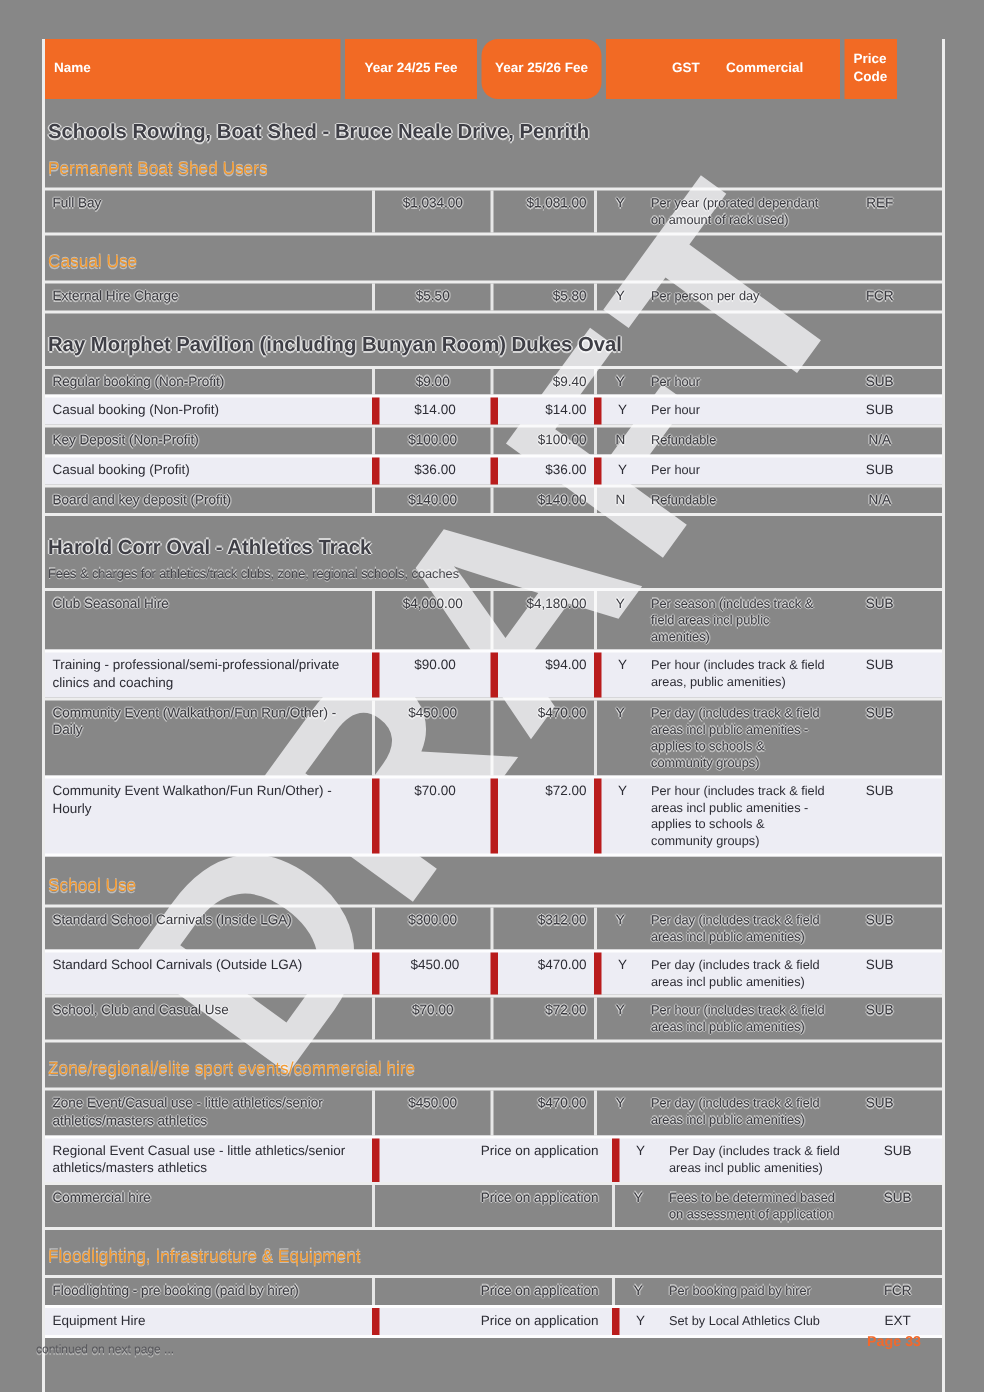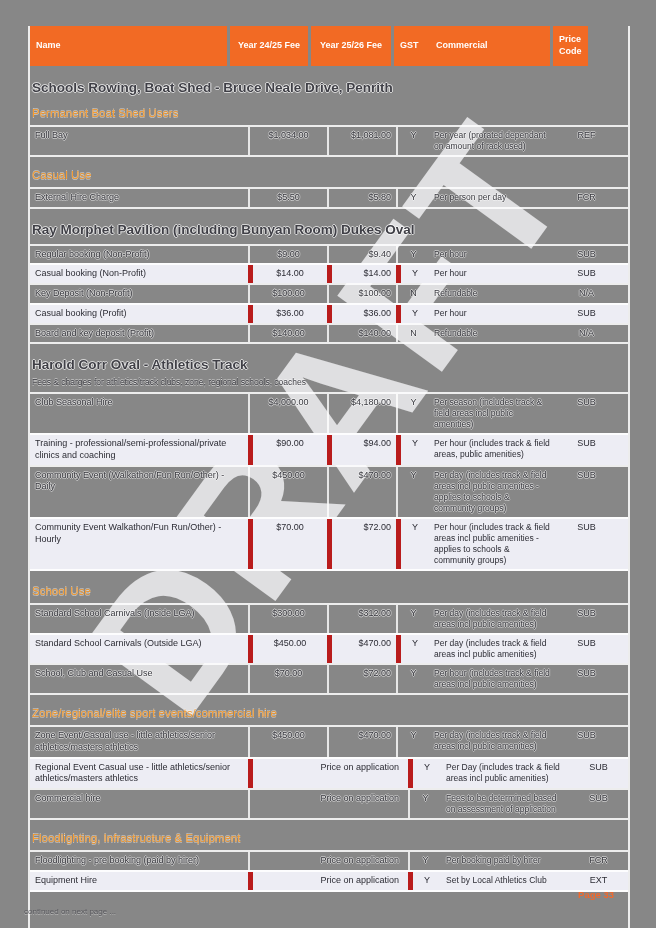--- a/index.html
+++ b/index.html
@@ -32,24 +32,24 @@
     border-right:2px solid var(--white-line);
     padding:0 0 0 0;
   }
   
   .thead{display:flex;margin-bottom:14px;}
   .thead .hcell{
     background:var(--header-orange);color:#fff;font-size:9px;font-weight:bold;
     padding:6px 6px;min-height:40px;line-height:1.3;
   }
   .h-name{width:197px;margin-right:3px;display:flex;align-items:center;}
-  .h-fee1{width:78px;margin-right:3px;text-align:center;display:flex;align-items:center;justify-content:center;}
-  .h-fee2{width:80px;margin-right:3px;text-align:center;display:flex;align-items:center;justify-content:center;}
+  .h-fee1{width:88px;margin-right:3px;text-align:center;display:flex;align-items:center;justify-content:center;}
+  .h-fee2{width:80px;margin-right:3px;text-align:center;display:flex;align-items:center;justify-content:center;border-radius:11px;}
   .h-gstcond{width:156px;margin-right:3px;display:flex;align-items:center;}
-  .h-gstcond .gst-label{width:36px;flex:none;}
+  .h-gstcond .gst-label{width:36px;flex:none;margin-left:38px;}
   .h-code{width:35px;display:flex;align-items:center;}
   
   .doc-title{
     font-size:13.5px;font-weight:bold;color:#3f3f46;margin:13px 2px 7px 2px;
     text-shadow:0 1px 0 rgba(255,255,255,.65),0 -1px 0 rgba(255,255,255,.65),1px 0 0 rgba(255,255,255,.65),-1px 0 0 rgba(255,255,255,.65);
   }
   .cat-title{
     font-size:11.5px;font-weight:normal;color:var(--section-orange);margin:12px 2px 6px 2px;
     text-shadow:0 1px 0 rgba(255,255,255,.45),0 -1px 0 rgba(255,255,255,.45);
   }
@@ -78,21 +78,21 @@
   .c-code{width:59px;text-align:center;}
   .row.dark .sep{border-left:2px solid rgba(255,255,255,0.8);}
   .row.light .sep{border-left:5px solid #b91c1c;}
   .gap-after{margin-bottom:14px;}
   
   .page-label{
     position:absolute;right:42px;bottom:28px;z-index:3;
     color:var(--footer-orange);font-size:9.5px;font-weight:bold;
   }
   .continued-note{
-    position:absolute;left:24px;bottom:12px;z-index:3;
+    position:absolute;left:24px;bottom:24px;z-index:3;
     color:#57575c;font-size:8px;
     text-shadow:0 1px 0 rgba(255,255,255,.4);
   }
 </style>
 </head>
 <body>
 
 <div class="screen">
   <div class="watermark">DRAFT</div>
 

